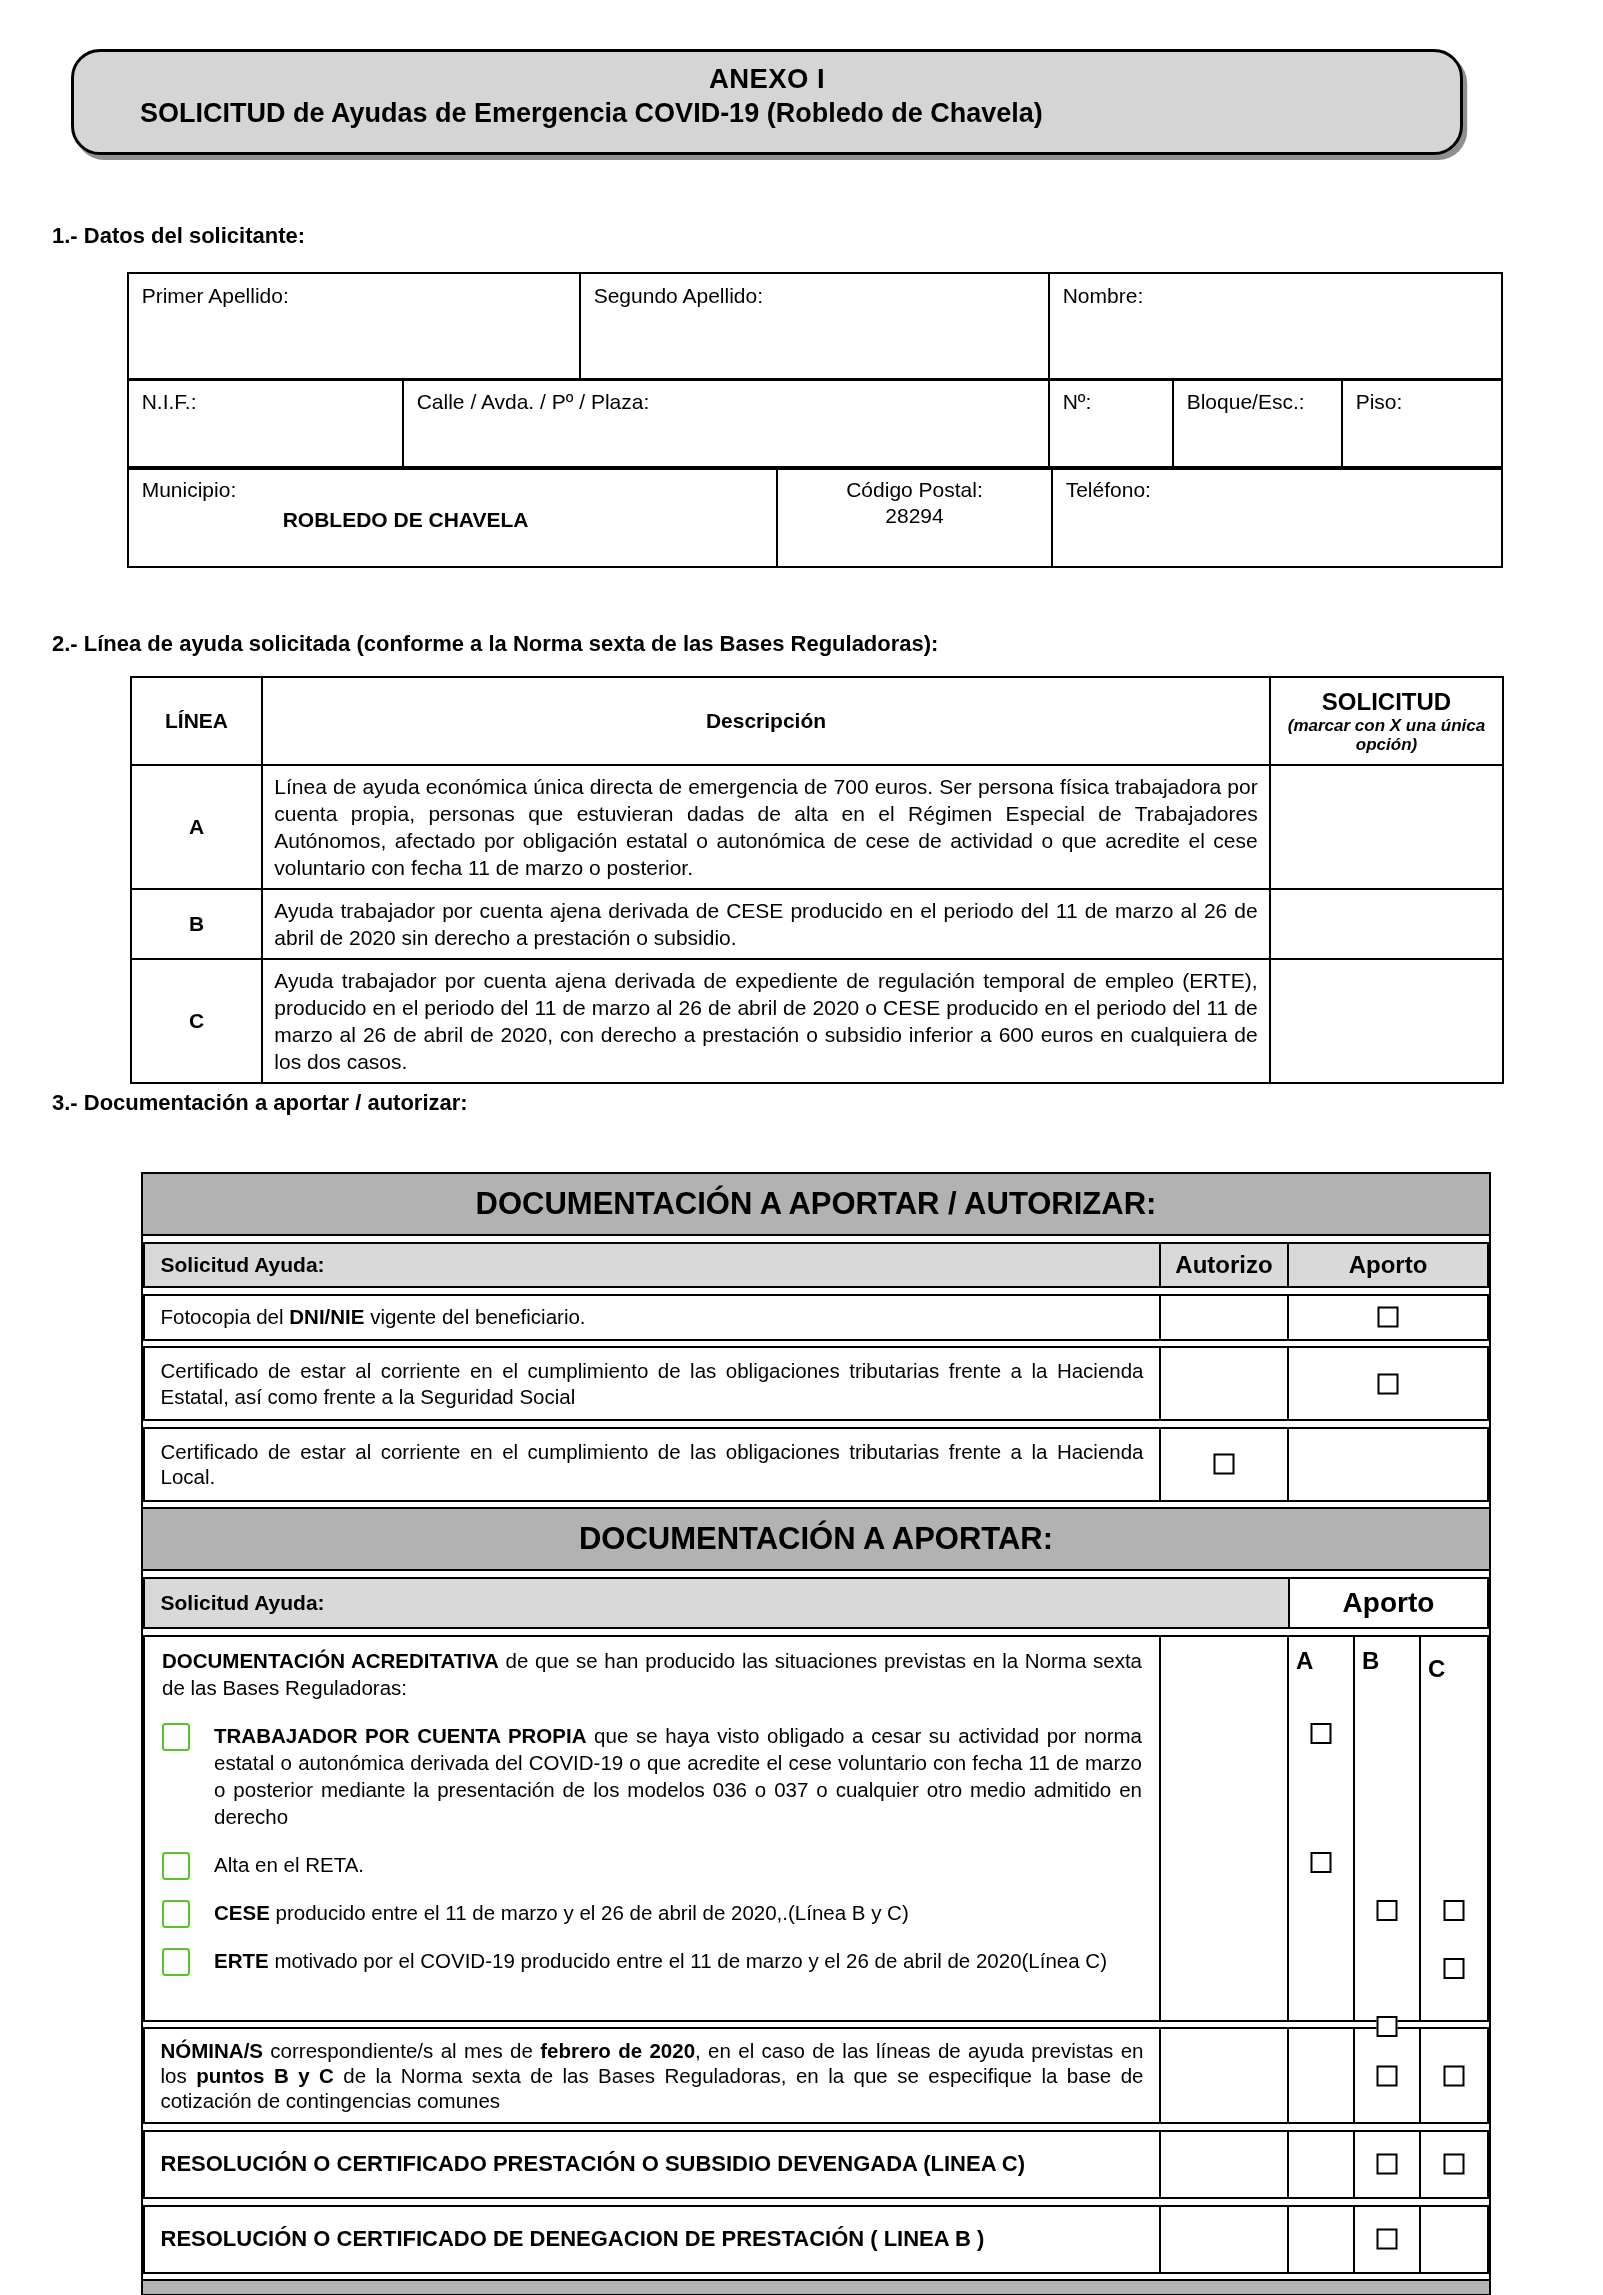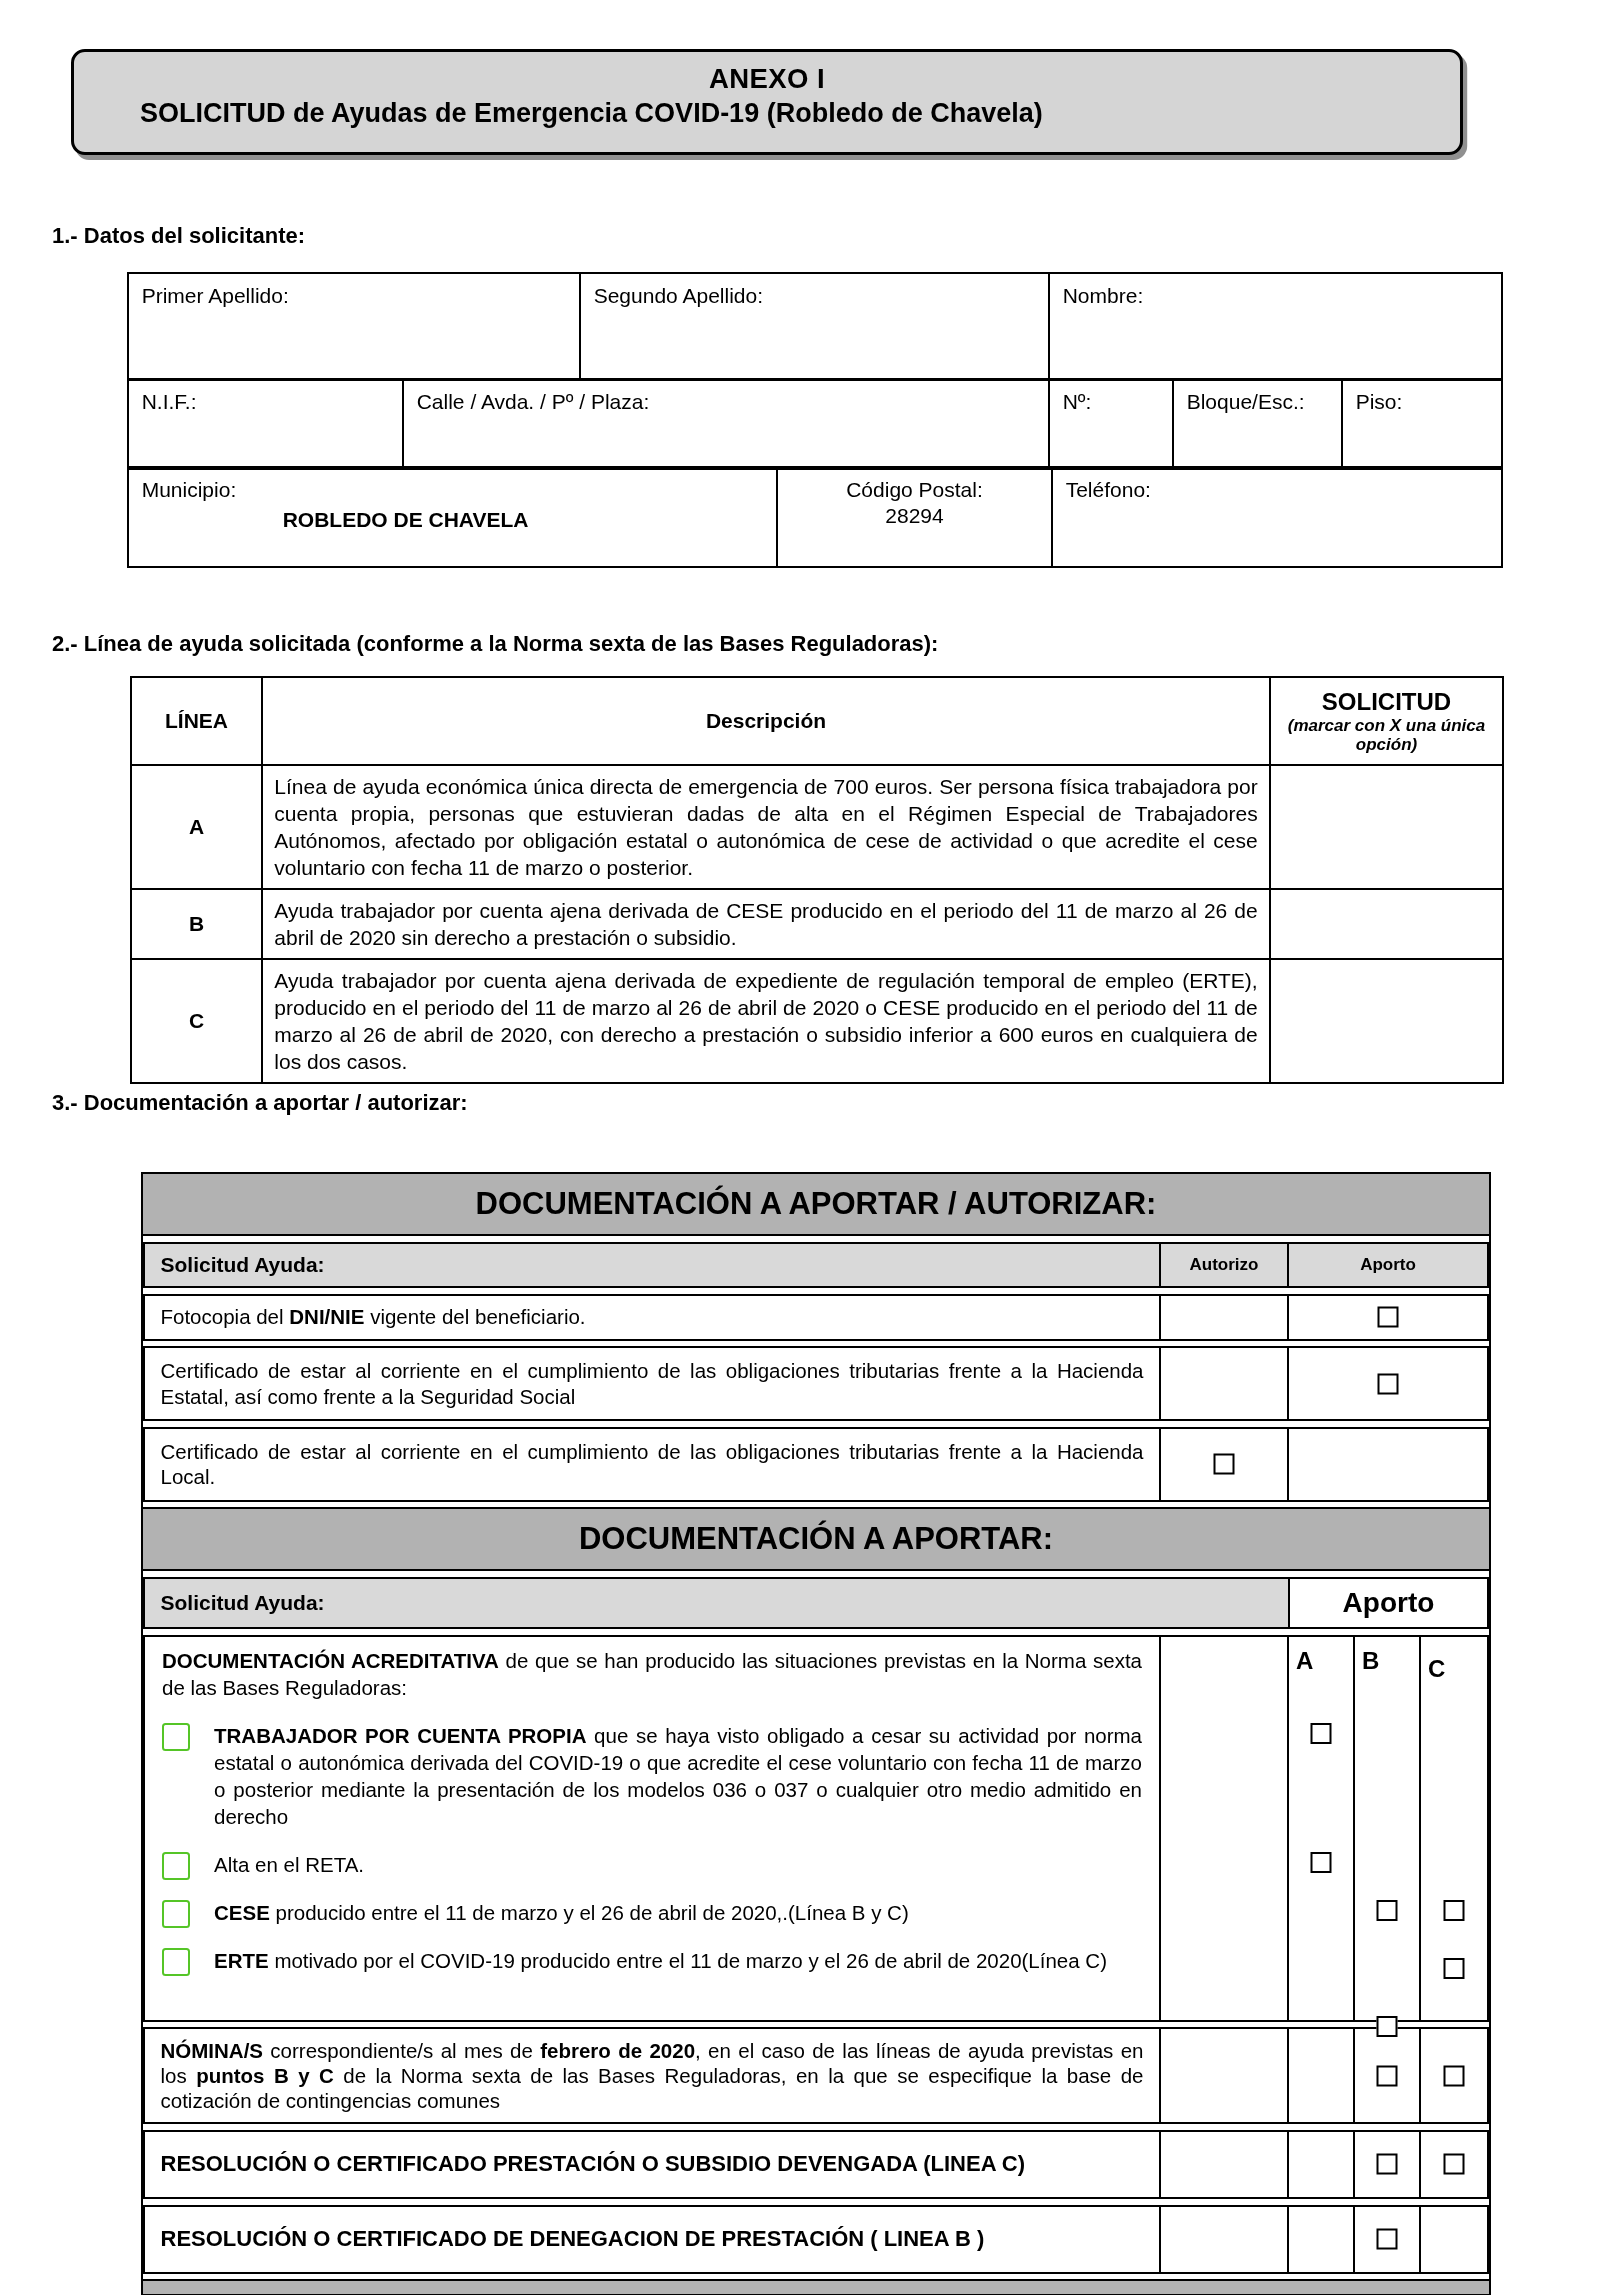--- a/index.html
+++ b/index.html
@@ -8,21 +8,21 @@
     --box-bg:#d5d5d5;
     --green:#55c527;
   }
   *{margin:0;padding:0;box-sizing:border-box;}
   html,body{background:#fff;}
   body{font-family:"Liberation Sans", sans-serif;color:#000;}
   .page{position:relative;width:1604px;height:2295px;background:#fff;overflow:hidden;}
 
   
   .header-box{position:absolute;left:71px;top:49px;width:1392px;height:106px;
-    background:var(--box-bg);border:3.5px solid #000;border-radius:14px;
+    background:var(--box-bg);border:3.5px solid #000;border-radius:29px;
     box-shadow:4.2px 5px 0 rgba(70,70,70,.6);padding:11.3px 32px 0;}
   .header-line1{text-align:center;font-weight:700;font-size:27.5px;letter-spacing:0.4px;}
   .header-line2{font-weight:700;font-size:27px;margin-top:2.8px;padding-left:34px;}
 
   .section-title{position:absolute;left:52px;font-weight:700;font-size:22px;}
   #s1t{top:223px;}
   #s2t{top:631px;}
   #s3t{top:1090px;}
 
   
@@ -59,21 +59,21 @@
 
   .drow{display:flex;border:2.1px solid #000;margin-top:5.6px;align-items:stretch;background:#fff;}
   .c-main{flex:0 0 1016px;border-right:2.1px solid #000;padding:8.5px 15.5px;font-size:20.5px;
     line-height:25.4px;display:flex;flex-direction:column;justify-content:center;}
   .c-aut{flex:0 0 128px;border-right:2.1px solid #000;position:relative;}
   .c-apo{flex:1;position:relative;}
 
   .sub{background:var(--subheader-bg);min-height:44px;}
   .sub .c-main{justify-content:center;}
   .sub-label{font-weight:700;font-size:21px;}
-  .sub-col{display:flex;align-items:center;justify-content:center;font-weight:700;font-size:17px;}
+  .sub-col{display:flex;align-items:center;justify-content:center;font-weight:700;font-size:24px;}
 
   .r1a{min-height:47px;}
   .r1b,.r1c{min-height:75px;}
   .r1b .c-main p,.r1c .c-main p{text-align:justify;}
 
   .sub2{min-height:52px;}
   .c-left2{flex:0 0 1145px;border-right:2.1px solid #000;background:var(--subheader-bg);
     display:flex;align-items:center;padding:0 15.5px;}
   .c-apo2{flex:1;display:flex;align-items:center;justify-content:center;
     font-weight:700;font-size:28px;background:#fff;}

